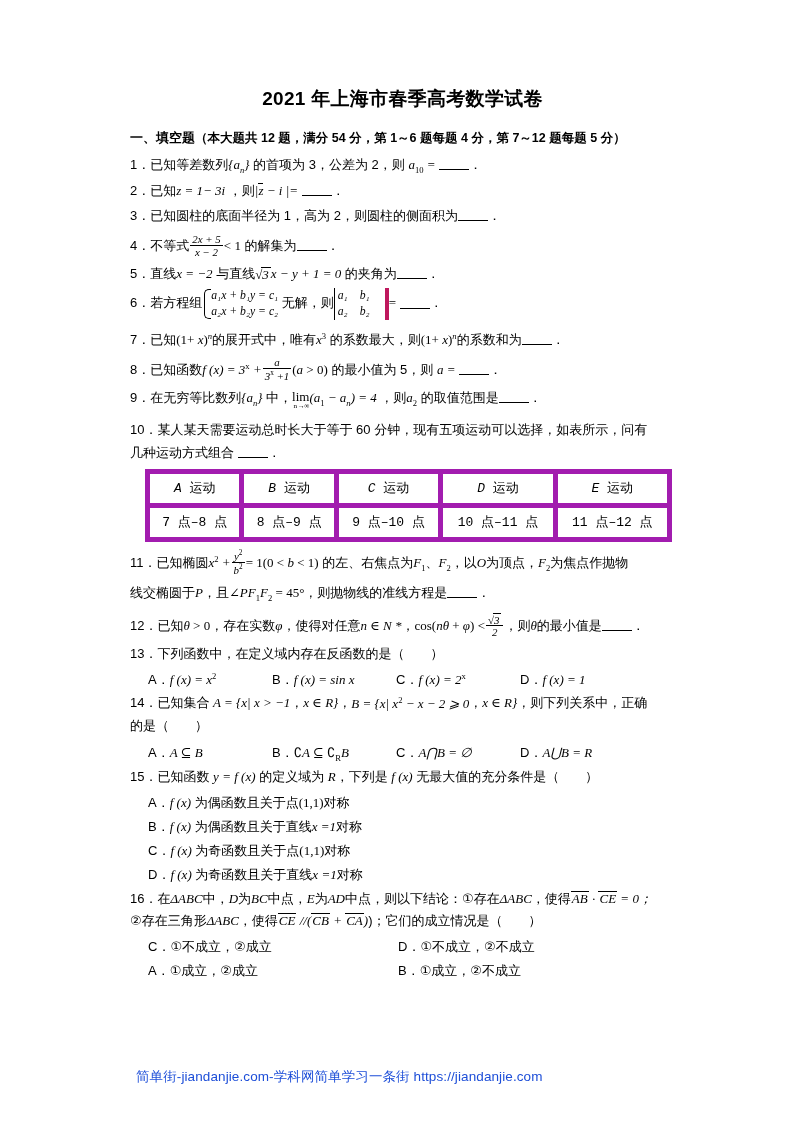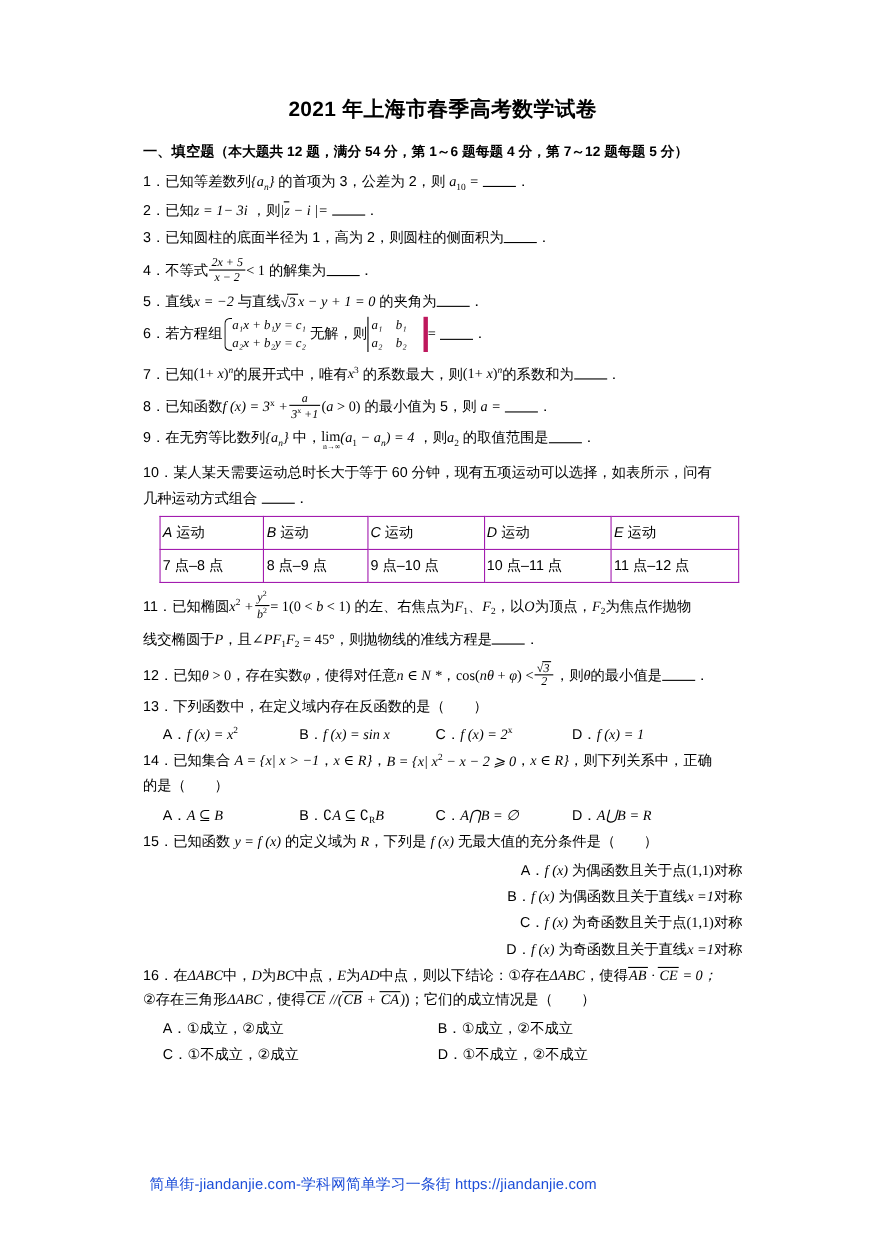--- a/index.html
+++ b/index.html
@@ -132,36 +132,38 @@
   }
   .lim .op { display: block; font-size: 1em; }
   .lim .sub { display: block; font-size: 0.55em; }
   table.sport {
     border-collapse: collapse;
     width: 527px;
     margin: 5px 0 6px 15px;
     font-family: "Liberation Sans", "DejaVu Sans", sans-serif;
   }
   table.sport td {
-    border: 1px solid #a21caf;
+    border: 5px solid #a21caf;
+    text-align: center;
     font-size: 13px;
     padding: 5px 2px 6px 2px;
     height: 18px;
+    font-family: Liberation Mono, monospace;
   }
   table.sport td.hdr { font-size: 13px; }
   .opts {
     font-family: "Liberation Sans", "DejaVu Sans", sans-serif;
     font-size: 13px;
     line-height: 1.85;
     margin: 0;
     padding-left: 18px;
   }
   .opts .o4 { display: inline-block; width: 124px; }
   .opts .o2 { display: inline-block; width: 250px; }
-  .opt-line { white-space: nowrap; text-align: right; }
+  .opt-line { white-space: nowrap; }
   .vecbar {
     display: inline-block;
     border-top: 1px solid #000;
     line-height: 1.05;
     padding: 0 1px;
     font-family: Liberation Serif, serif;
   }
   .footer {
     position: absolute;
     left: 136px;
@@ -280,20 +282,20 @@
       <div class="opt-line"><span>A．</span><span class="math"><i>f</i> (<i>x</i>)</span> 为偶函数且关于点<span class="math up">(1,1)</span>对称</div>
       <div class="opt-line"><span>B．</span><span class="math"><i>f</i> (<i>x</i>)</span> 为偶函数且关于直线<span class="math"><i>x</i> =1</span>对称</div>
       <div class="opt-line"><span>C．</span><span class="math"><i>f</i> (<i>x</i>)</span> 为奇函数且关于点<span class="math up">(1,1)</span>对称</div>
       <div class="opt-line"><span>D．</span><span class="math"><i>f</i> (<i>x</i>)</span> 为奇函数且关于直线<span class="math"><i>x</i> =1</span>对称</div>
     </div>
 
     <p class="q">
       <span>16．</span><span>在</span><span class="math">Δ<i>ABC</i></span><span>中，</span><span class="math"><i>D</i></span><span>为</span><span class="math"><i>BC</i></span><span>中点，</span><span class="math"><i>E</i></span><span>为</span><span class="math"><i>AD</i></span><span>中点，则以下结论：①存在</span><span class="math">Δ<i>ABC</i></span><span>，使得</span><span class="math"><span class="vecbar"><i>AB</i></span> · <span class="vecbar"><i>CE</i></span> = 0；</span><br><span>②存在三角形</span><span class="math">Δ<i>ABC</i></span><span>，使得</span><span class="math"><span class="vecbar"><i>CE</i></span> //(<span class="vecbar"><i>CB</i></span> + <span class="vecbar"><i>CA</i></span>)</span><span>)；它们的成立情况是</span><span>（　　）</span>
     </p>
     <div class="opts">
+      <div><span class="o2"><span>C．</span><span>①不成立，②成立</span></span><span><span>D．</span><span>①不成立，②不成立</span></span></div>
       <div><span class="o2"><span>A．</span><span>①成立，②成立</span></span><span><span>B．</span><span>①成立，②不成立</span></span></div>
-      <div><span class="o2"><span>C．</span><span>①不成立，②成立</span></span><span><span>D．</span><span>①不成立，②不成立</span></span></div>
     </div>
 
   </div>
 
   <div class="footer">简单街-jiandanjie.com-学科网简单学习一条街 https://jiandanjie.com</div>
 </div>
 
 </body></html>

